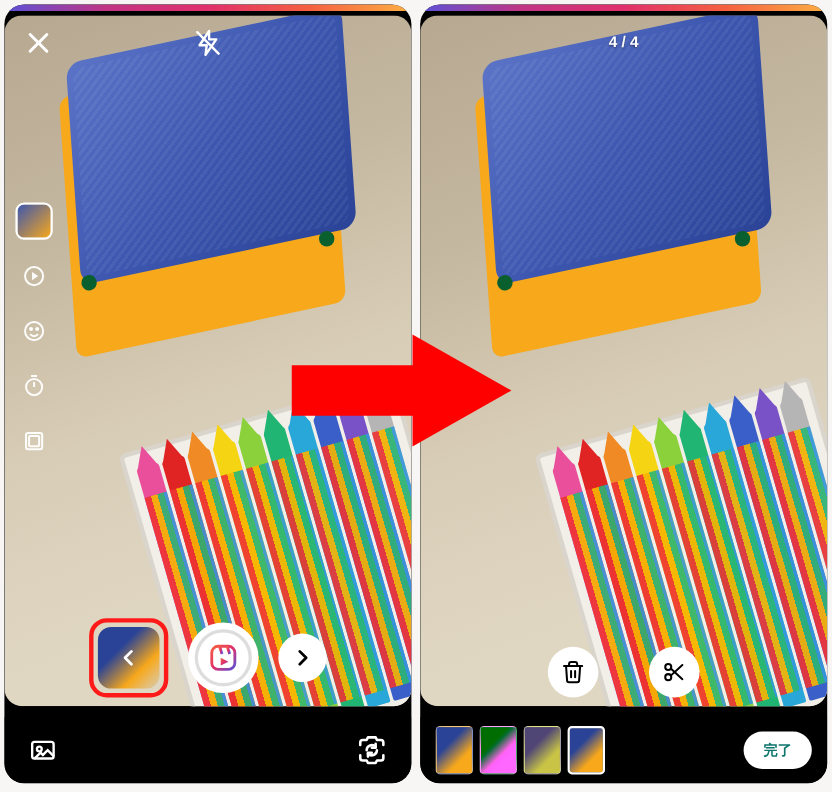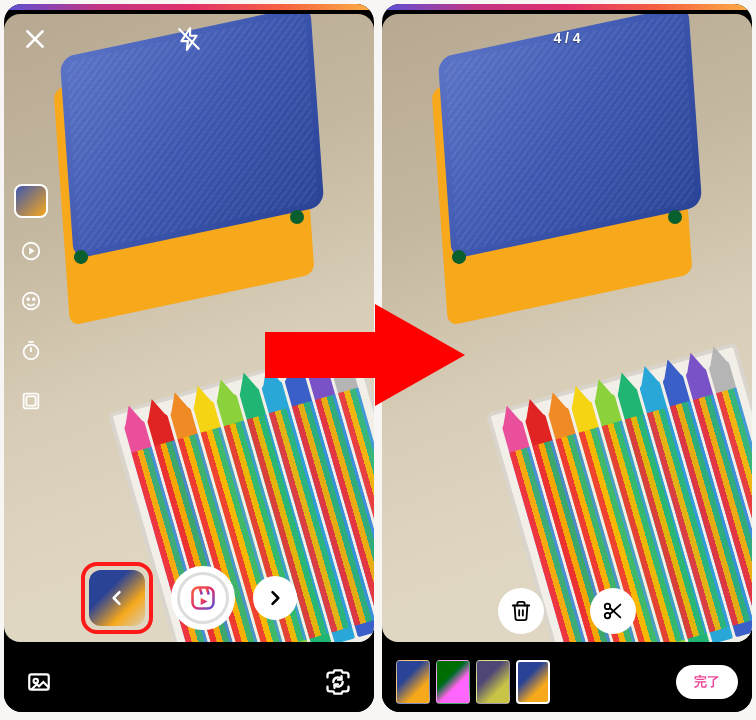--- a/index.html
+++ b/index.html
@@ -191,21 +191,21 @@
     width:34px; height:44px; border-radius:4px;
     background:linear-gradient(135deg,#2a4396 35%,#f7a81b 70%);
     border:1px solid rgba(255,255,255,.4);
     flex-shrink:0;
   }
   .mini-thumb.v2{ filter:hue-rotate(260deg) saturate(1.6);}
   .mini-thumb.v3{ filter:sepia(.4) hue-rotate(20deg);}
   .mini-thumb.sel{ border:2px solid #fff; }
   .done-btn{
     margin-left:auto;
-    background:#fff; color:#ec4899; font-size:13px; font-weight:700;
+    background:#fff; color:#0f766e; font-size:13px; font-weight:700;
     padding:8px 18px; border-radius:999px;
   }
 
   
   .big-arrow {
     position:absolute;
     left: 265px; top: 300px;
     width: 200px; height: 110px;
     z-index: 200;
     pointer-events:none;

